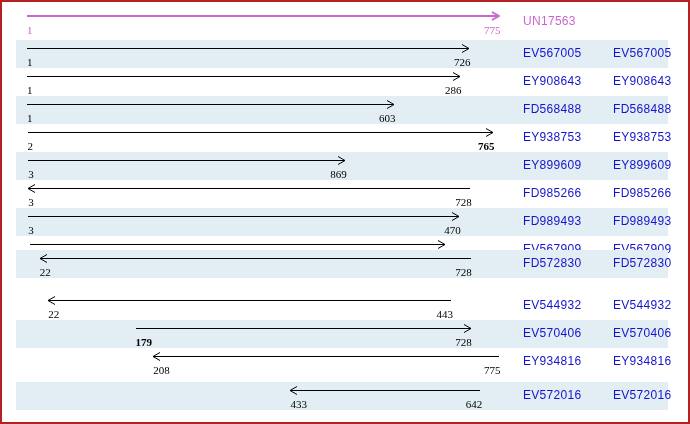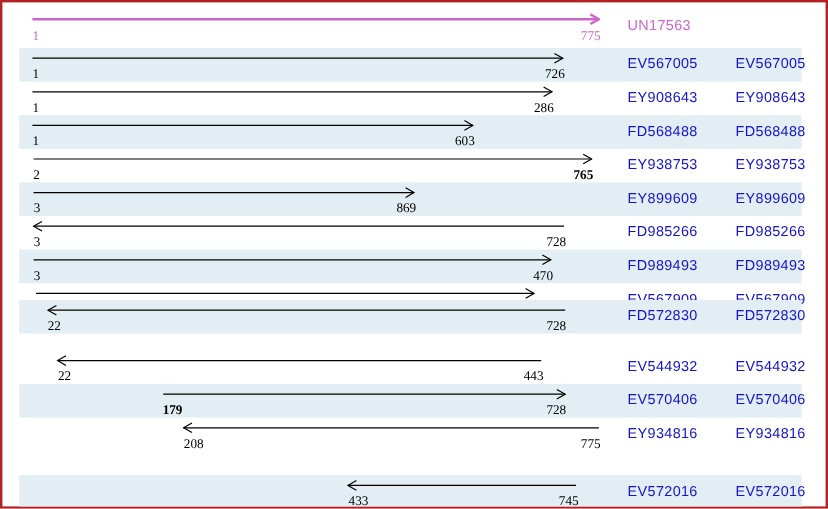--- a/index.html
+++ b/index.html
@@ -172,24 +172,24 @@
 
     <span class="coord start" style="left: 151.233px; color: rgb(0, 0, 0);">208</span>
     <span class="coord end" style="left: 482px; color: rgb(0, 0, 0);">775</span>
     <a class="acc acc1" style="left: 521px; color: rgb(20, 20, 204);">EY934816</a>
     <a class="acc acc2" style="left: 611px; color: rgb(20, 20, 204);">EY934816</a>
   <svg class="arrow-svg" width="348" height="13" style="left: 150.233px;">
           <line x1="1" x2="347" y1="6.5" y2="6.5" stroke="#000000" stroke-width="1"></line>
           <path d="M 8 2.5 L 1 6.5 L 8 10.5" fill="none" stroke="#000000" stroke-width="1"></path>
         </svg>
       </div>
-      <div class="row" style="top: 394px;">
+      <div class="row" style="top: 380px;">
     <div class="band" style="background: rgb(226, 238, 243);"></div>
     <span class="coord start" style="left: 288.442px; color: rgb(0, 0, 0);">433</span>
-    <span class="coord end" style="left: 463.705px; color: rgb(0, 0, 0);">745</span>
+    <span class="coord end" style="left: 463.705px; color: rgb(0, 0, 0);">642</span>
     <a class="acc acc1" style="left: 521px; color: rgb(20, 20, 204);">EV572016</a>
     <a class="acc acc2" style="left: 611px; color: rgb(20, 20, 204);">EV572016</a>
   <svg class="arrow-svg" width="192" height="13" style="left: 287.442px;">
           <line x1="1" x2="191" y1="6.5" y2="6.5" stroke="#000000" stroke-width="1"></line>
           <path d="M 8 2.5 L 1 6.5 L 8 10.5" fill="none" stroke="#000000" stroke-width="1"></path>
         </svg>
       </div>
     </div>
 </div>
 

